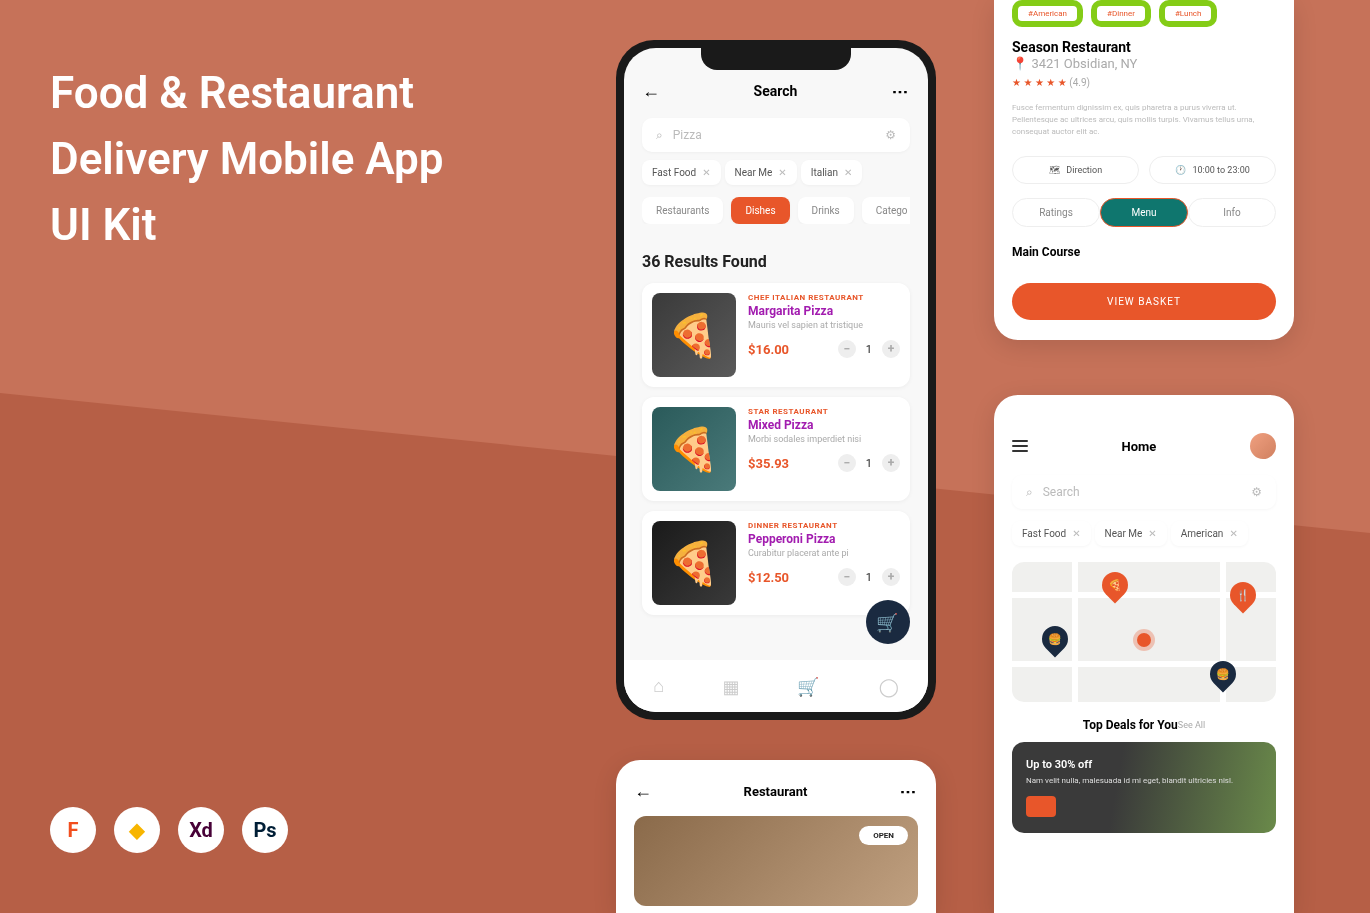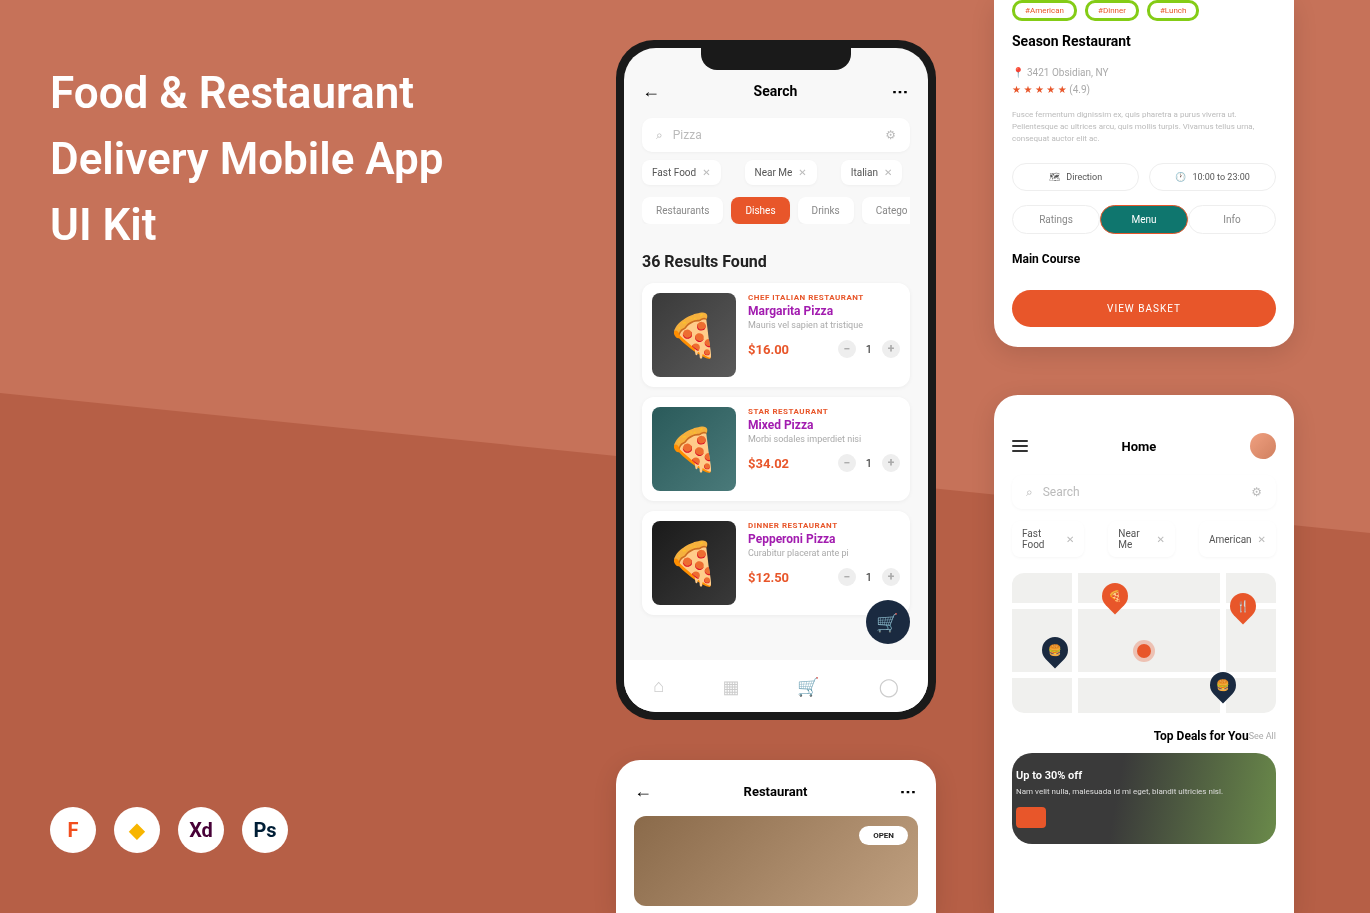--- a/index.html
+++ b/index.html
@@ -13,21 +13,21 @@
 
 .phone1{position:absolute;top:40px;left:616px;width:320px;height:680px;border-radius:38px;background:#1a1a1a;padding:8px}
 .phone1-inner{width:100%;height:100%;background:#f8f8f8;border-radius:32px;position:relative;overflow:hidden}
 .notch{position:absolute;top:0;left:50%;transform:translateX(-50%);width:150px;height:22px;background:#1a1a1a;border-radius:0 0 16px 16px;z-index:10}
 .p1-header{padding:32px 18px 10px;display:flex;align-items:center;justify-content:space-between}
 .back-arr{font-size:18px;font-weight:600}
 .p1-title{font-size:14px;font-weight:700}
 .dots{font-size:16px;font-weight:700;letter-spacing:-2px;writing-mode:vertical-lr}
 .search-bar{margin:6px 18px;background:#fff;border-radius:10px;padding:10px 14px;display:flex;align-items:center;gap:10px;color:#bbb;font-size:12px;box-shadow:0 1px 3px rgba(0,0,0,0.04)}
 .search-bar .filt{margin-left:auto;font-size:12px}
-.filter-chips{margin:8px 18px;display:flex;gap:24px}
+.filter-chips{margin:8px 18px;display:flex;gap:4px}
 .chip{background:#fff;border-radius:8px;padding:7px 10px;font-size:10px;color:#555;display:flex;align-items:center;gap:6px;box-shadow:0 1px 3px rgba(0,0,0,0.04)}
 .chip .x{color:#bbb;font-size:10px}
 .cat-tabs{margin:12px 18px 28px;display:flex;gap:8px;overflow:hidden}
 .cat-tab{border-radius:8px;padding:8px 14px;font-size:10px;color:#888;background:#fff;box-shadow:0 1px 3px rgba(0,0,0,0.04);white-space:nowrap}
 .cat-tab.active{background:#e8562a;color:#fff}
 .results-label{margin:8px 18px 12px;font-size:16px;font-weight:700;color:#222}
 .dish-list{padding:0 18px;display:flex;flex-direction:column;gap:10px}
 .dish-card{background:#fff;border-radius:12px;padding:10px;display:flex;gap:12px;box-shadow:0 1px 4px rgba(0,0,0,0.05);position:relative}
 .dish-img{width:84px;height:84px;border-radius:8px;background:#555;display:flex;align-items:center;justify-content:center;font-size:42px}
 .dish-img.d1{background:linear-gradient(135deg,#3a3a3a,#5a5a5a)}
@@ -41,23 +41,23 @@
 .dish-price{font-size:13px;font-weight:700;color:#e8562a}
 .qty-ctrl{display:flex;align-items:center;gap:10px}
 .qty-btn{width:18px;height:18px;border-radius:50%;background:#eee;color:#aaa;display:flex;align-items:center;justify-content:center;font-size:12px;font-weight:700}
 .qty-val{font-size:11px;color:#222}
 .cart-fab{position:absolute;right:18px;bottom:68px;width:44px;height:44px;border-radius:50%;background:#1a2a40;color:#fff;display:flex;align-items:center;justify-content:center;font-size:18px;z-index:5}
 .nav-bar{position:absolute;bottom:0;left:0;right:0;height:52px;background:#fff;display:flex;justify-content:space-around;align-items:center;color:#ccc;font-size:18px}
 
 
 .card2{position:absolute;top:0;left:994px;width:300px;background:#fff;border-radius:0 0 24px 24px;padding:0 18px 20px;box-shadow:0 6px 24px rgba(0,0,0,0.12)}
 .tags{display:flex;gap:8px}
-.tag{border:3px solid #84cc16;color:#e8562a;font-size:8px;padding:3px 10px;border-radius:10px}
+.tag{border:6px solid #84cc16;color:#e8562a;font-size:8px;padding:3px 10px;border-radius:10px}
 .rest-name{font-size:14px;font-weight:700;margin-top:12px}
-.rest-addr{font-size:10px;color:#aaa;margin-top:18px}
+.rest-addr{font-size:13px;color:#aaa;margin-top:1px}
 .rating{margin-top:6px;color:#e8562a;font-size:10px}
 .rating .score{color:#aaa}
 .rest-desc{font-size:8px;color:#bbb;margin-top:14px;line-height:1.5}
 .info-chips{display:flex;gap:10px;margin-top:18px}
 .info-chip{flex:1;border:1px solid #eee;border-radius:20px;padding:8px 10px;font-size:9px;color:#555;display:flex;gap:6px;align-items:center;justify-content:center}
 .rest-tabs{display:flex;margin-top:14px}
 .rest-tab{flex:1;text-align:center;padding:8px;font-size:10px;color:#888;border:1px solid #eee;border-radius:18px}
 .rest-tab.active{background:#0f766e;color:#fff;border-color:#e8562a}
 .section-title{font-size:12px;font-weight:700;margin-top:18px}
 .view-basket{margin-top:24px;background:#e8562a;color:#fff;text-align:center;padding:13px;border-radius:24px;font-size:10px;font-weight:400;letter-spacing:1px}
@@ -73,24 +73,24 @@
 .road{position:absolute;background:#fff}
 .r1{width:100%;height:6px;top:30px}
 .r2{width:6px;height:100%;left:60px}
 .r3{width:6px;height:100%;right:50px}
 .r4{width:100%;height:6px;bottom:35px}
 .pin{position:absolute;width:26px;height:26px;border-radius:50% 50% 50% 0;transform:rotate(-45deg);display:flex;align-items:center;justify-content:center}
 .pin.orange{background:#e8562a;color:#fff}
 .pin.dark{background:#1a2a40;color:#fff}
 .pin span{transform:rotate(45deg);font-size:11px}
 .center-dot{position:absolute;left:50%;top:56%;width:14px;height:14px;border-radius:50%;background:#e8562a;box-shadow:0 0 0 4px rgba(232,86,42,0.3);transform:translate(-50%,-50%)}
-.deals-header{display:flex;justify-content:flex-end;align-items:center;margin-top:16px}
+.deals-header{display:flex;justify-content:center;align-items:center;margin-top:16px}
 .deals-title{font-size:12px;font-weight:700}
 .see-all{font-size:9px;color:#aaa}
-.deal-card{margin-top:10px;background:linear-gradient(100deg,#3a3a3a 40%,#6a8a4a);border-radius:20px;padding:16px 4px;color:#fff}
+.deal-card{margin-top:10px;background:linear-gradient(100deg,#3a3a3a 40%,#6a8a4a);border-radius:12px;padding:16px 14px;color:#fff}
 .deal-title{font-size:11px;font-weight:600}
 .deal-desc{font-size:8px;color:#ddd;margin-top:4px;line-height:1.4}
 .deal-btn{display:inline-block;margin-top:10px;background:#e8562a;padding:6px 14px;font-size:8px;border-radius:4px}
 
 
 .card4{position:absolute;top:760px;left:616px;width:320px;background:#fff;border-radius:24px 24px 0 0;padding:20px 18px 0;box-shadow:0 6px 24px rgba(0,0,0,0.12);height:153px;overflow:hidden}
 .c4-header{display:flex;align-items:center;justify-content:space-between}
 .c4-title{font-size:13px;font-weight:700}
 .rest-img{margin-top:14px;background:linear-gradient(135deg,#8a6a4a,#c0a080);border-radius:12px;height:90px;position:relative}
 .open-badge{position:absolute;top:10px;right:10px;background:#fff;padding:5px 14px;border-radius:14px;font-size:8px;font-weight:700;color:#222}
@@ -160,21 +160,21 @@
           </div>
         </div>
       </div>
       <div class="dish-card">
         <div class="dish-img d2">🍕</div>
         <div class="dish-info">
           <div class="dish-rest">STAR RESTAURANT</div>
           <div class="dish-name">Mixed Pizza</div>
           <div class="dish-desc">Morbi sodales imperdiet nisi</div>
           <div class="dish-bottom">
-            <div class="dish-price">$34.02</div>
+            <div class="dish-price">$35.93</div>
             <div class="qty-ctrl">
                 <div class="qty-btn">−</div>
                 <div class="qty-val">1</div>
                 <div class="qty-btn">+</div>
               </div>
           </div>
         </div>
       </div>
       <div class="dish-card">
         <div class="dish-img d3">🍕</div>

